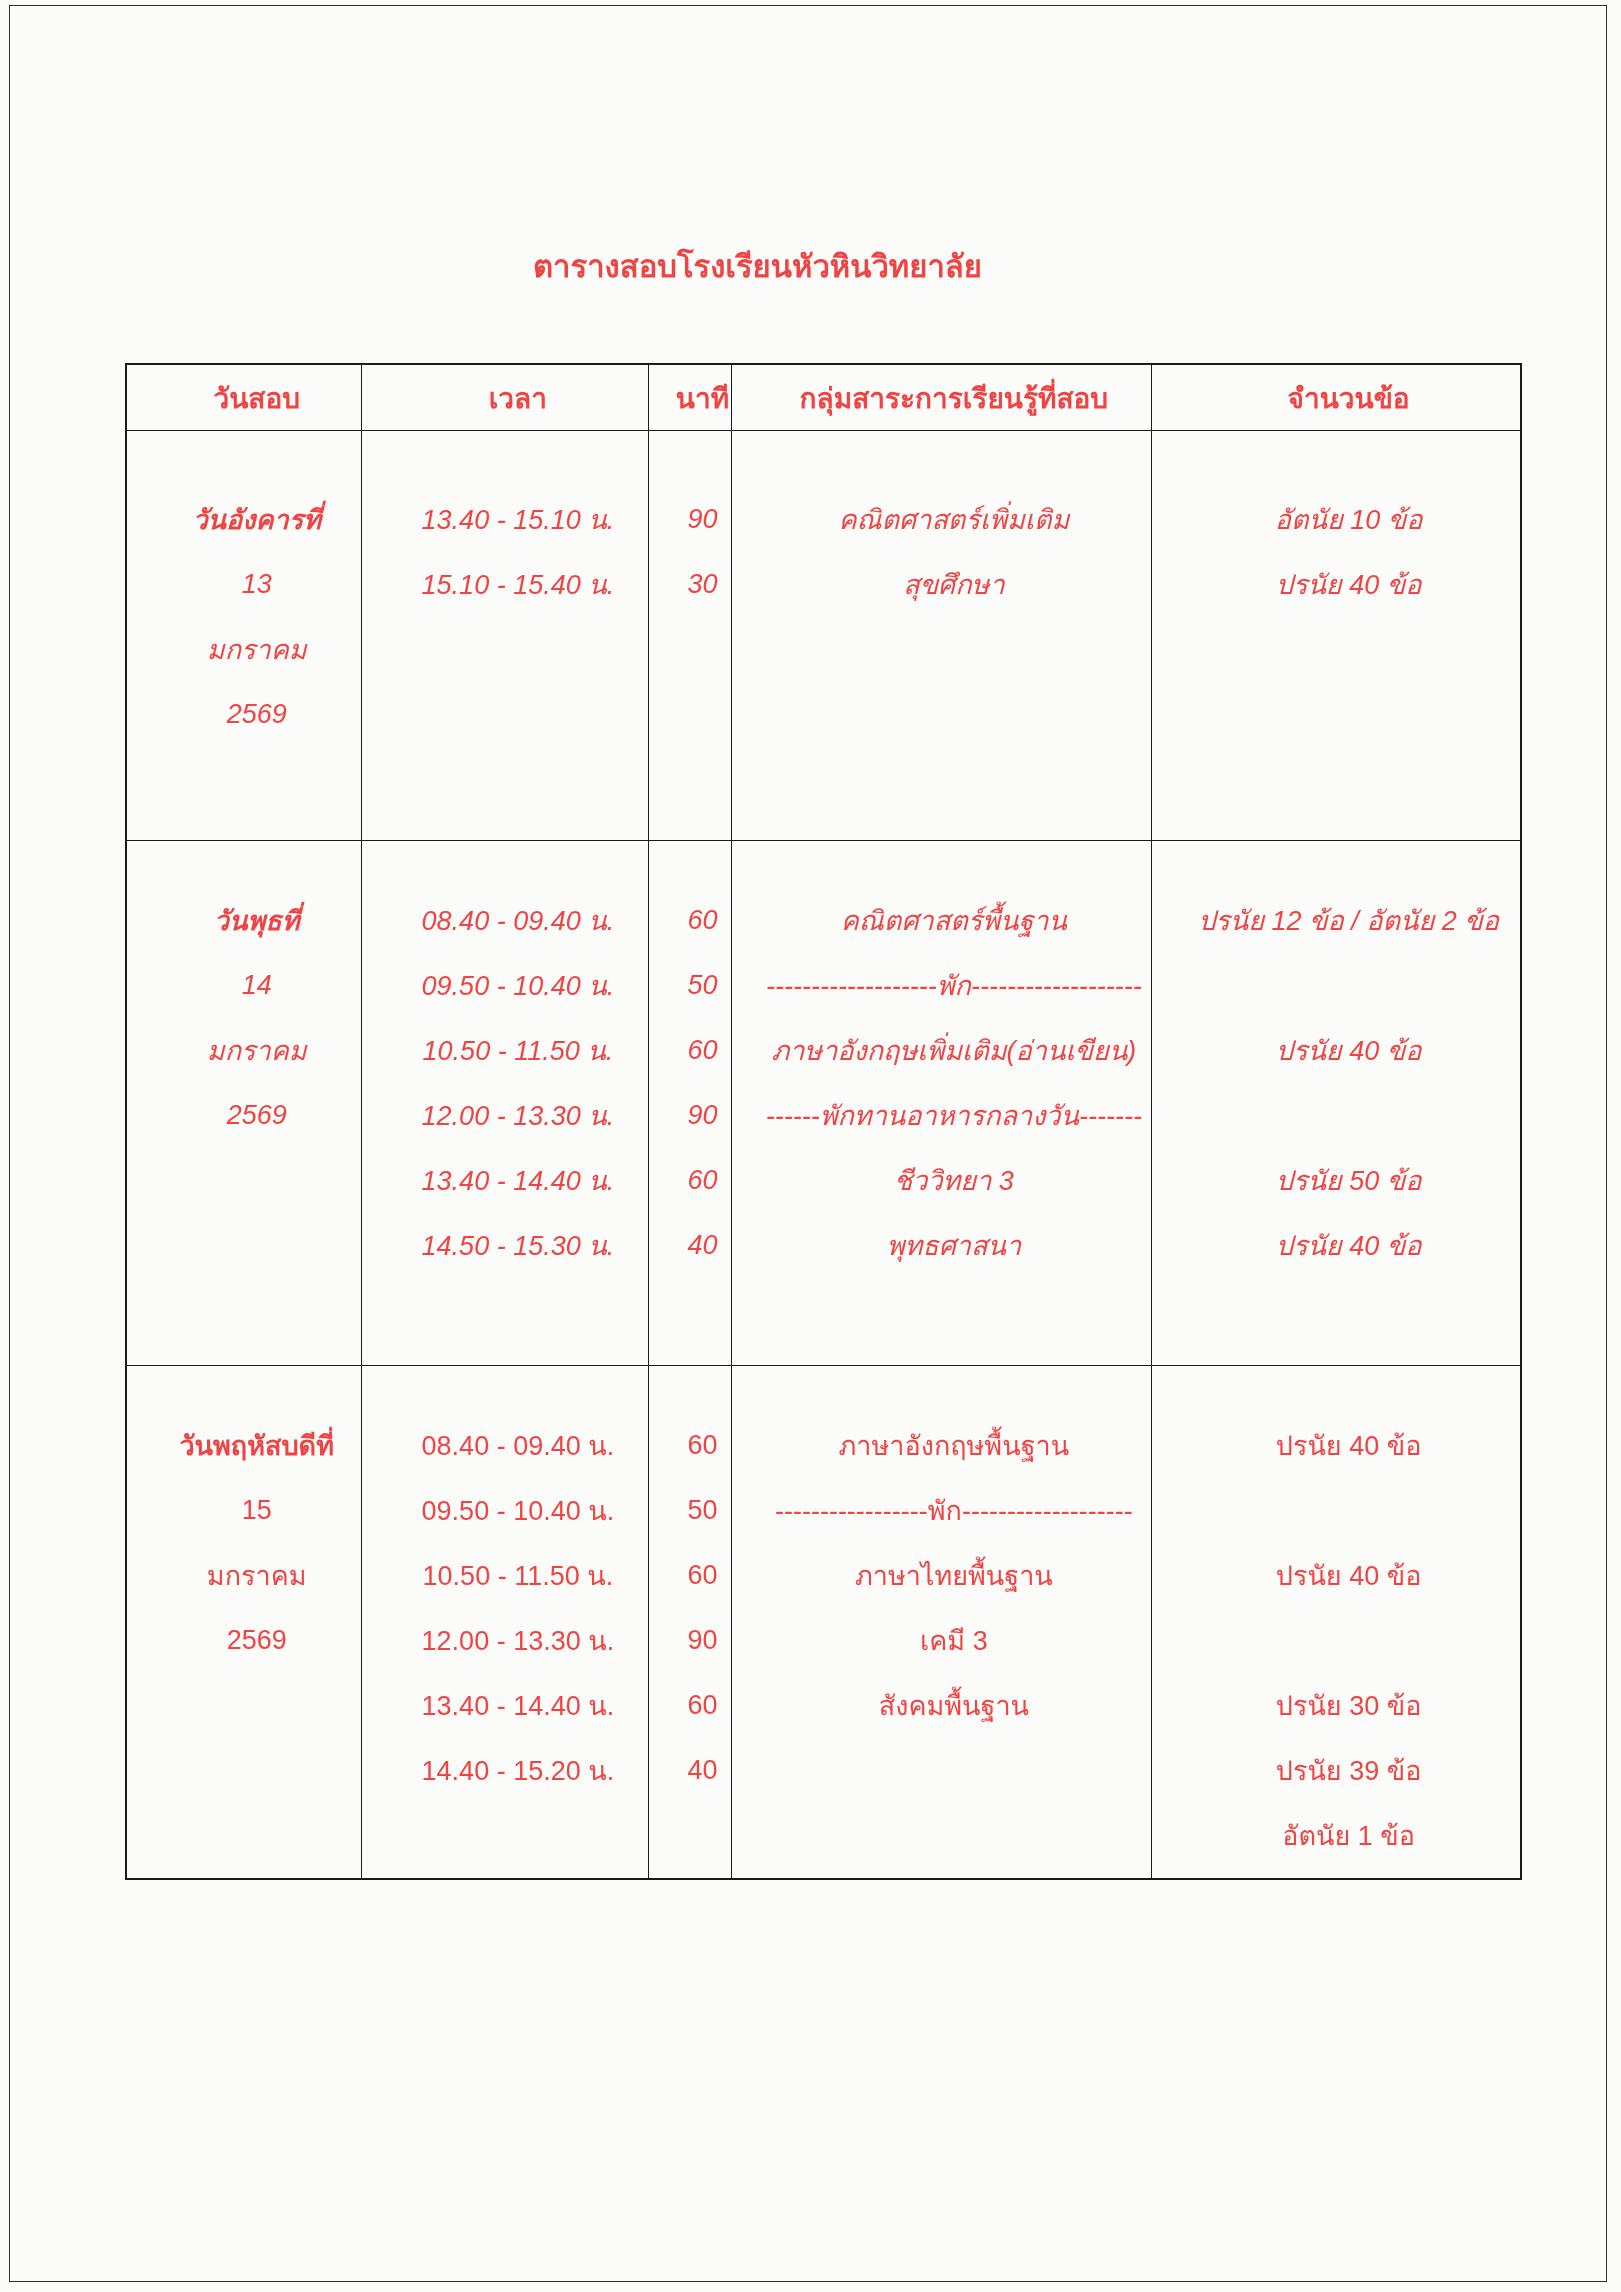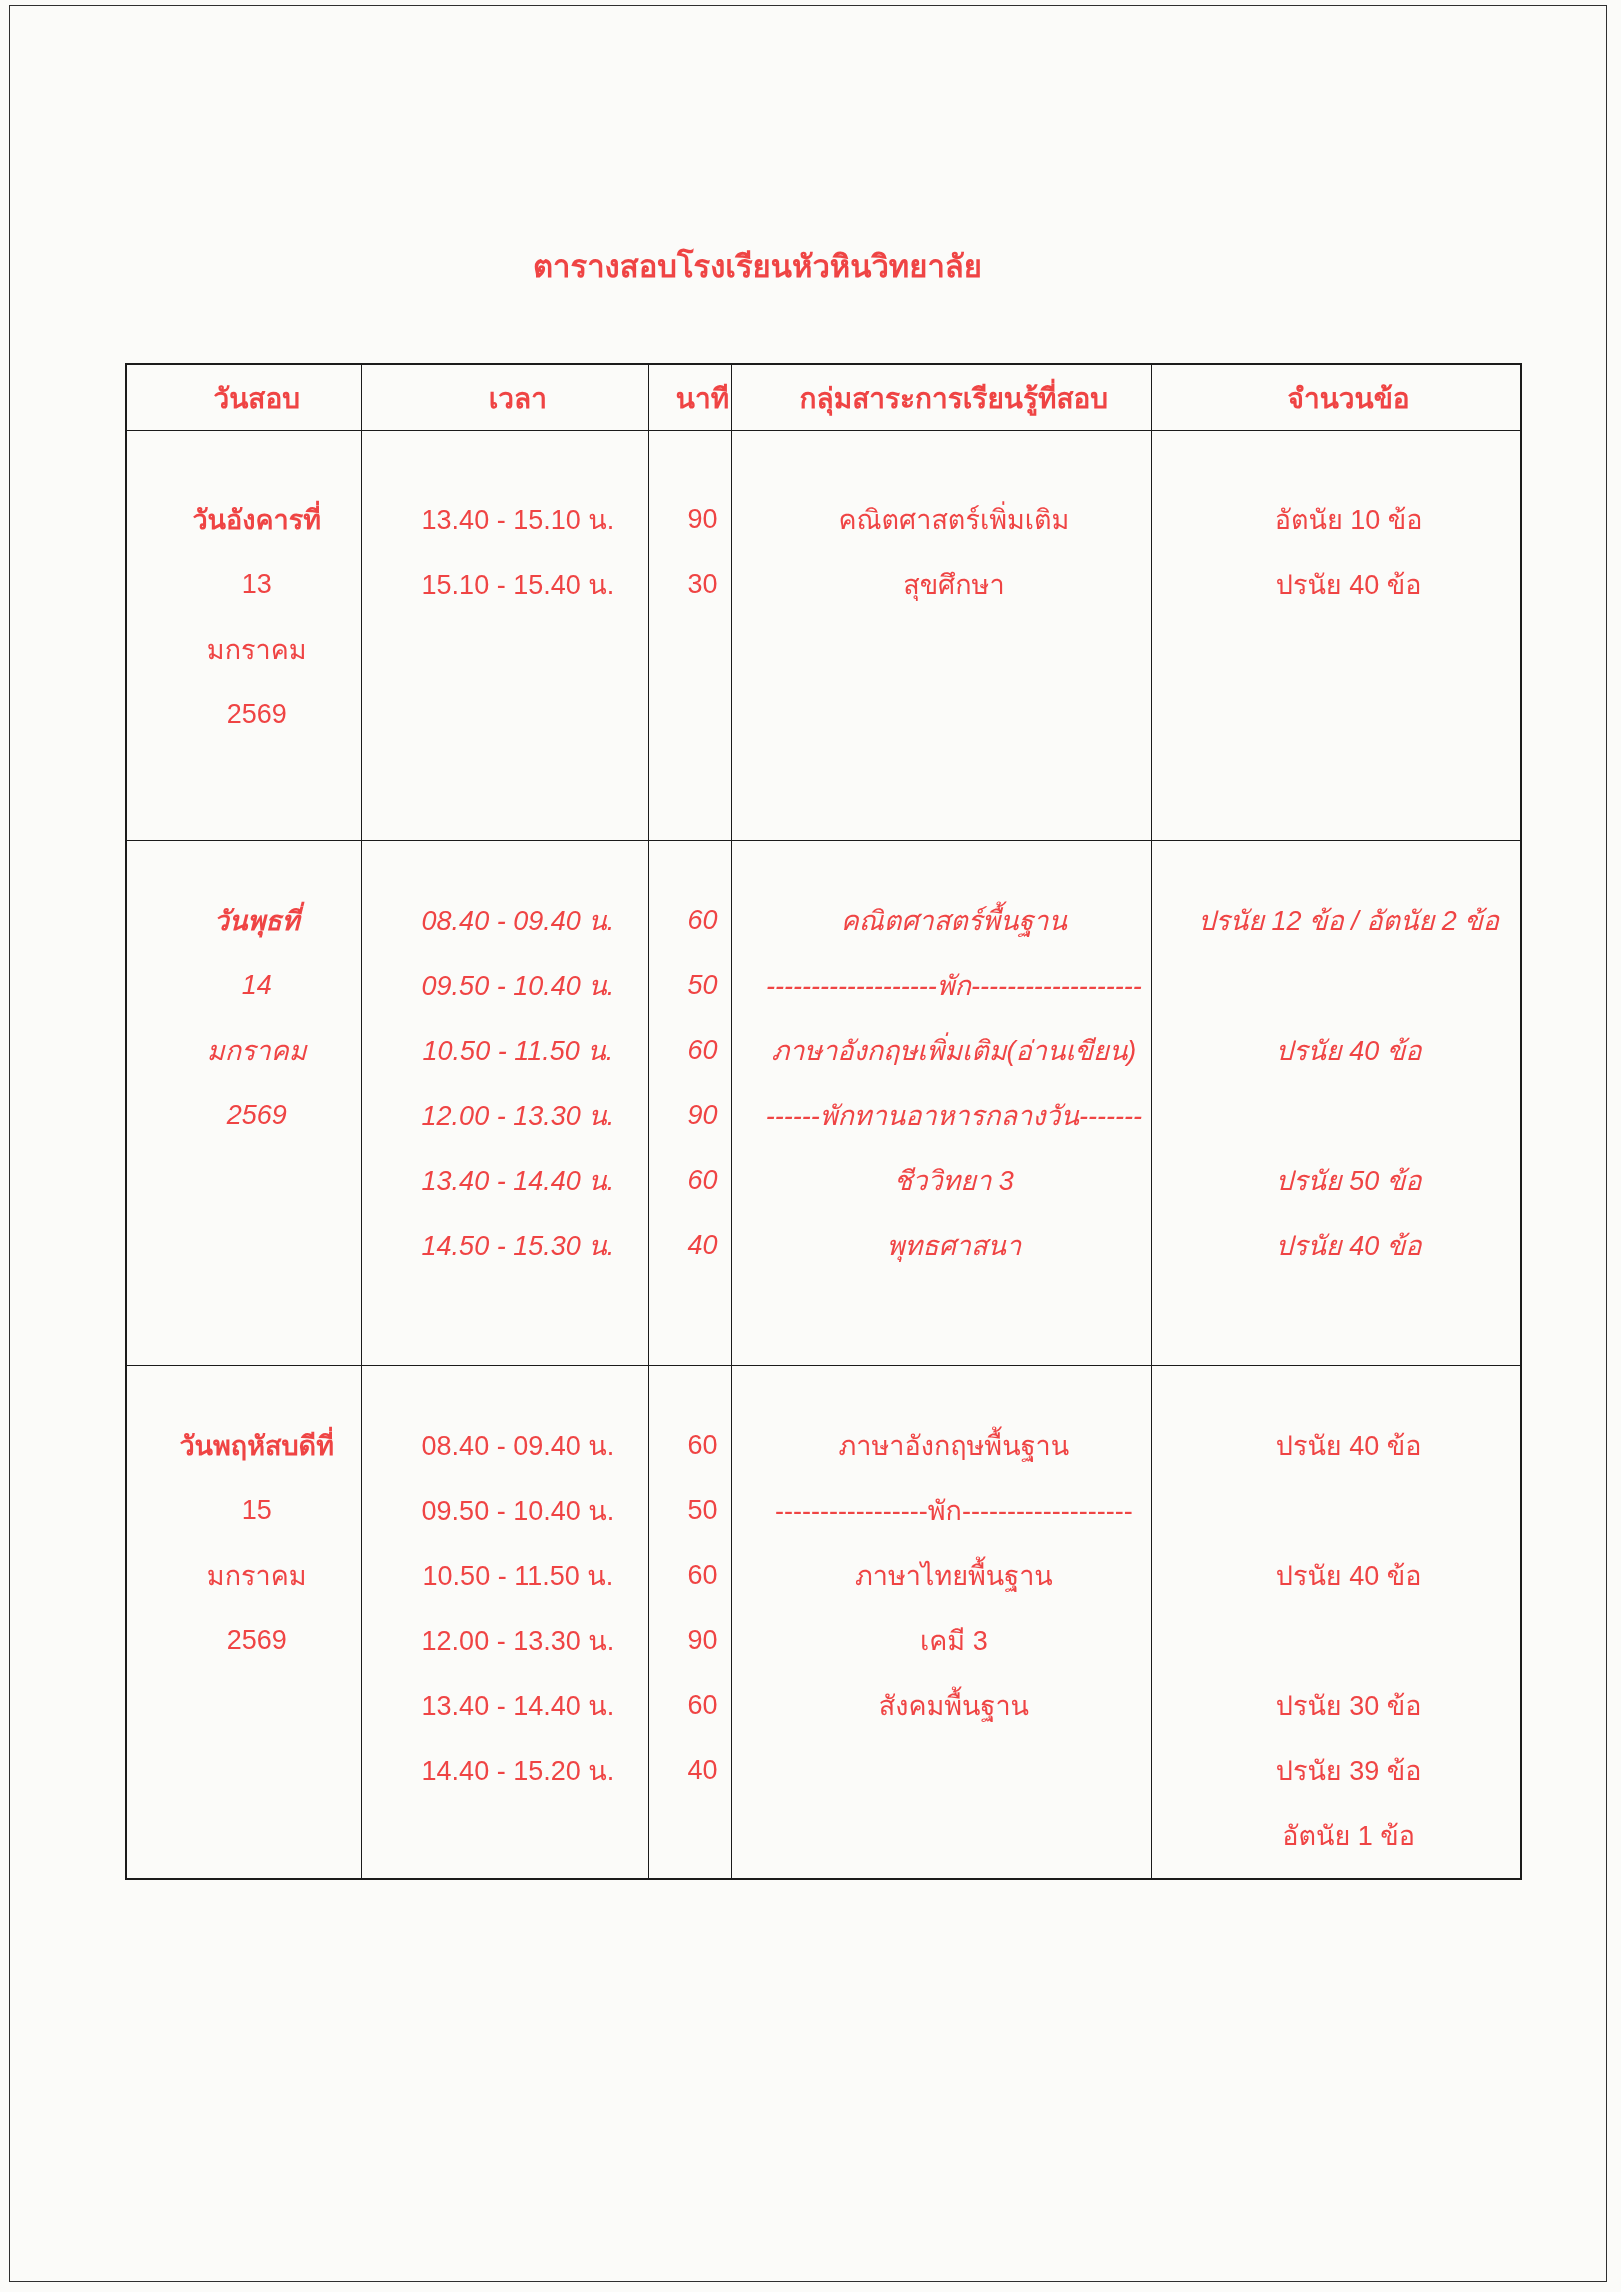--- a/index.html
+++ b/index.html
@@ -42,21 +42,21 @@
   .c3 { width:5.9%;  border-right:1.8px solid #1b1b1b; }
   .c4 { width:30.2%; border-right:1.8px solid #1b1b1b; }
   .c5 { width:26.4%; }
   .thead { height:65px; border-bottom:1.8px solid #1b1b1b; font-weight:600; font-size:28px; }
   .thead .col { display:flex; align-items:center; justify-content:center; }
   .sec { display:flex; border-bottom:1.8px solid #1b1b1b; }
   .sec:last-child { border-bottom:none; }
   .s1 { height:409px; }
   .s2 { height:524px;font-style:italic; }
   .s3 { height:512px; }
-  .s1 .col { padding-top:56px; }
+  .s1 .col { padding-top:56px;font-style:italic; }
   .s2 .col { padding-top:47px; }
   .s3 .col { padding-top:47px; }
   .line {
     height:65px;
     display:flex; align-items:center; justify-content:center;
     white-space:nowrap;
   }
   .date-name { font-weight:600; }
 </style>
 </head>

